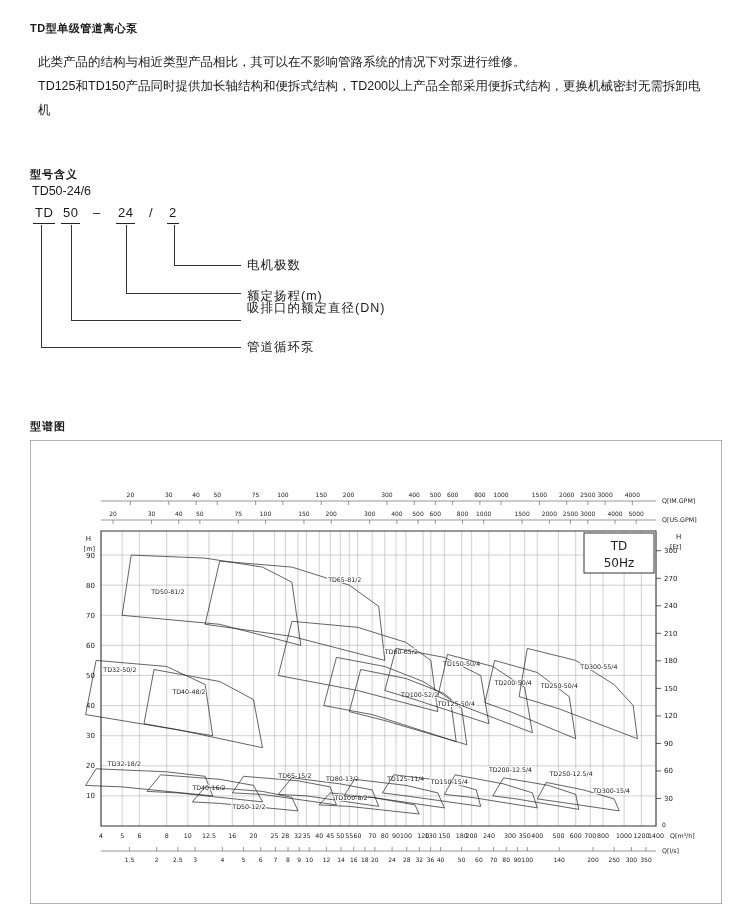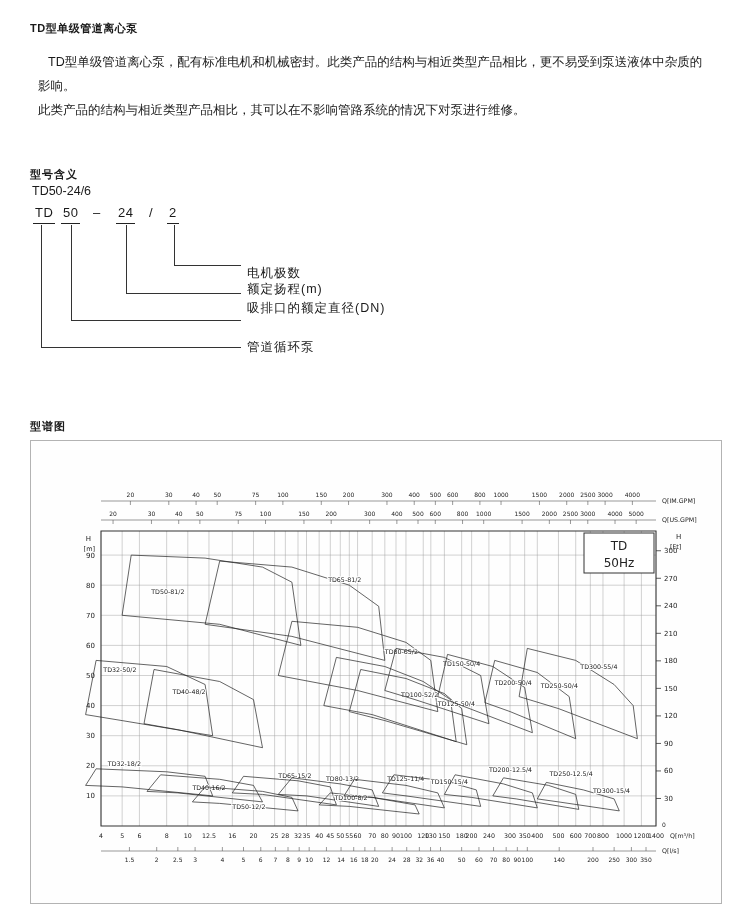--- a/index.html
+++ b/index.html
@@ -41,41 +41,41 @@
   }
   svg text{font-family:"DejaVu Sans",sans-serif;fill:#222;}
   .pump-label{paint-order:stroke;stroke:#ffffff;stroke-width:2px;}
 </style>
 </head>
 <body>
 
 <h1 class="page-title">TD型单级管道离心泵</h1>
 
 <div class="intro">
-  <div class="line1">TD型单级管道离心泵，配有标准电机和机械密封。此类产品的结构与相近类型产品相比，更不易受到泵送液体中杂质的影响。</div>
   <div>此类产品的结构与相近类型产品相比，其可以在不影响管路系统的情况下对泵进行维修。</div>
+  <div>TD125和TD150产品同时提供加长轴结构和便拆式结构，TD200以上产品全部采用便拆式结构，更换机械密封无需拆卸电机</div>
 </div>
 
 <h2 class="section-heading" id="heading-model">型号含义</h2>
 <div id="model-example">TD50-24/6</div>
 
 <span class="token u" style="left:33px;">TD</span>
 <span class="token u" style="left:61px;">50</span>
 <span class="token" style="left:93px;">–</span>
 <span class="token u" style="left:116px;">24</span>
 <span class="token" style="left:149px;">/</span>
 <span class="token u" style="left:167px;">2</span>
 
 <div class="conn" style="left:174px;top:225px;width:66px;height:40px;"></div>
 <div class="conn" style="left:126px;top:225px;width:114px;height:68px;"></div>
 <div class="conn" style="left:71px;top:225px;width:169px;height:95px;"></div>
 <div class="conn" style="left:41px;top:225px;width:199px;height:122px;"></div>
 
-<div class="meaning-label" style="top:265px;">电机极数</div>
-<div class="meaning-label" style="top:281px;">额定扬程(m)</div>
+<div class="meaning-label" style="top:257px;">电机极数</div>
+<div class="meaning-label" style="top:288px;">额定扬程(m)</div>
 <div class="meaning-label" style="top:300px;">吸排口的额定直径(DN)</div>
 <div class="meaning-label" style="top:339px;">管道循环泵</div>
 
 <h2 class="section-heading" id="heading-spectrum">型谱图</h2>
 
 <div class="chart-box">
   <svg id="spectrum-chart" width="690" height="462" viewBox="0 0 690 462">
       <line x1="70" y1="90" x2="70" y2="385" stroke="#9a9a9a" stroke-width="0.45"></line>
       <text x="70" y="397" font-size="6.3" text-anchor="middle">4</text>
       <line x1="91.14135953985752" y1="90" x2="91.14135953985752" y2="385" stroke="#9a9a9a" stroke-width="0.45"></line>

